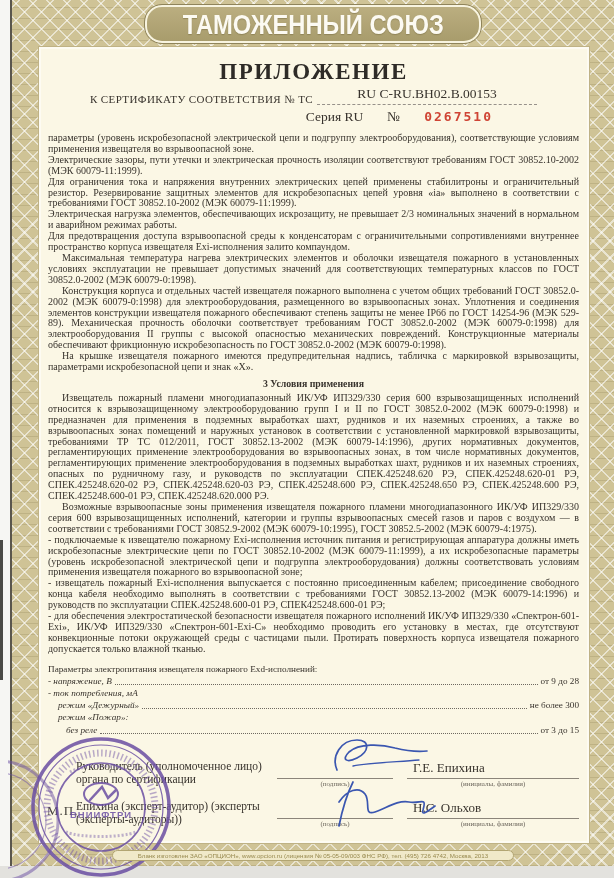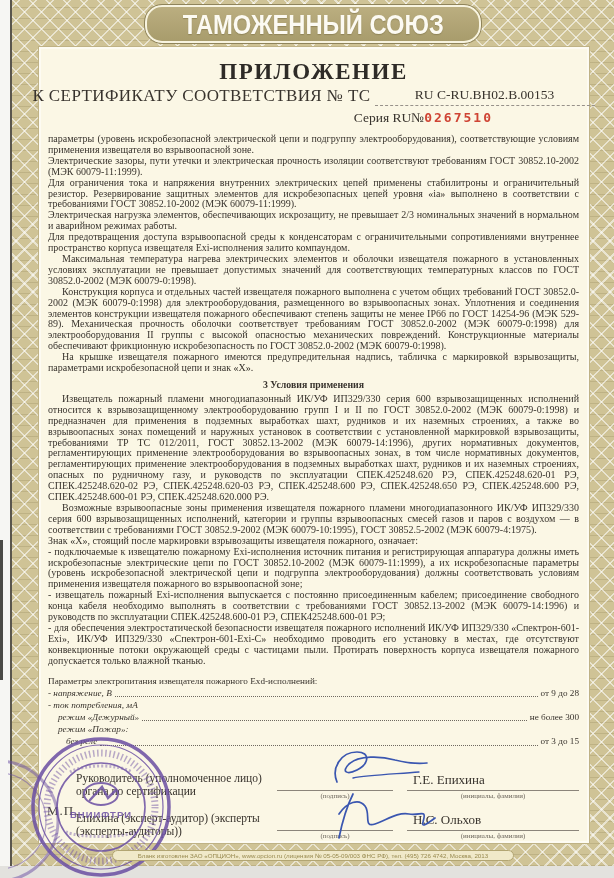--- a/index.html
+++ b/index.html
@@ -40,24 +40,24 @@
   }
   .banner span{
     font-family:"Liberation Sans", sans-serif;font-weight:bold;font-size:25px;color:#fcfaf2;
     letter-spacing:0px;transform:scale(.95,1.12);white-space:nowrap;
     text-shadow:0 1px 1px rgba(120,110,70,.55);
   }
 
   
   .h-title{margin-top:6px;text-align:center;font-size:23px;font-weight:bold;letter-spacing:1.5px;color:#2e2b27;}
   .h-sub{display:flex;justify-content:center;align-items:flex-end;margin-top:1px;}
-  .h-sub-label{font-size:17px;letter-spacing:.4px;white-space:nowrap;}
+  .h-sub-label{font-size:11px;letter-spacing:.4px;white-space:nowrap;}
   .h-cert{display:inline-block;margin-left:4px;min-width:212px;text-align:center;
     border-bottom:1px dashed #97918a;font-size:13.5px;padding:0 4px 2px 4px;white-space:nowrap;}
-  .h-series{display:flex;justify-content:flex-end;align-items:baseline;gap:0;
+  .h-series{display:flex;justify-content:flex-end;align-items:baseline;gap:24px;
     padding-right:86px;margin-top:4px;font-size:13.5px;}
   .serial{font-family:"DejaVu Sans Mono", monospace;font-weight:bold;font-size:13px;
     color:#cf4434;letter-spacing:2px;}
 
   
   .bodytext{margin-top:8px;}
   .bodytext p{margin:0;font-size:10px;line-height:10.9px;text-align:justify;}
   .bodytext p.ind{text-indent:14px;}
   .sec-heading{text-align:center;font-weight:bold;font-size:9.8px;margin:5px 0 4px 0;}
 
@@ -130,21 +130,20 @@
       <p>Электрическая нагрузка элементов, обеспечивающих искрозащиту, не превышает 2/3 номинальных значений в нормальном и аварийном режимах работы.</p>
       <p>Для предотвращения доступа взрывоопасной среды к конденсаторам с ограничительными сопротивлениями внутреннее пространство корпуса извещателя Exi-исполнения залито компаундом.</p>
       <p class="ind">Максимальная температура нагрева электрических элементов и оболочки извещателя пожарного в установленных условиях эксплуатации не превышает допустимых значений для соответствующих температурных классов по ГОСТ 30852.0-2002 (МЭК 60079-0:1998).</p>
       <p class="ind">Конструкция корпуса и отдельных частей извещателя пожарного выполнена с учетом общих требований ГОСТ 30852.0-2002 (МЭК 60079-0:1998) для электрооборудования, размещенного во взрывоопасных зонах. Уплотнения и соединения элементов конструкции извещателя пожарного обеспечивают степень защиты не менее IP66 по ГОСТ 14254-96 (МЭК 529-89). Механическая прочность оболочки соответствует требованиям ГОСТ 30852.0-2002 (МЭК 60079-0:1998) для электрооборудования II группы с высокой опасностью механических повреждений. Конструкционные материалы обеспечивают фрикционную искробезопасность по ГОСТ 30852.0-2002 (МЭК 60079-0:1998).</p>
       <p class="ind">На крышке извещателя пожарного имеются предупредительная надпись, табличка с маркировкой взрывозащиты, параметрами искробезопасной цепи и знак «Х».</p>
 
       <div class="sec-heading">3 Условия применения</div>
 
       <p class="ind">Извещатель пожарный пламени многодиапазонный ИК/УФ ИП329/330 серия 600 взрывозащищенных исполнений относится к взрывозащищенному электрооборудованию групп I и II по ГОСТ 30852.0-2002 (МЭК 60079-0:1998) и предназначен для применения в подземных выработках шахт, рудников и их наземных строениях, а также во взрывоопасных зонах помещений и наружных установок в соответствии с установленной маркировкой взрывозащиты, требованиями ТР ТС 012/2011, ГОСТ 30852.13-2002 (МЭК 60079-14:1996), других нормативных документов, регламентирующих применение электрооборудования во взрывоопасных зонах, в том числе нормативных документов, регламентирующих применение электрооборудования в подземных выработках шахт, рудников и их наземных строениях, опасных по рудничному газу, и руководств по эксплуатации СПЕК.425248.620 РЭ, СПЕК.425248.620-01 РЭ, СПЕК.425248.620-02 РЭ, СПЕК.425248.620-03 РЭ, СПЕК.425248.600 РЭ, СПЕК.425248.650 РЭ, СПЕК.425248.600 РЭ, СПЕК.425248.600-01 РЭ, СПЕК.425248.620.000 РЭ.</p>
       <p class="ind">Возможные взрывоопасные зоны применения извещателя пожарного пламени многодиапазонного ИК/УФ ИП329/330 серия 600 взрывозащищенных исполнений, категории и группы взрывоопасных смесей газов и паров с воздухом — в соответствии с требованиями ГОСТ 30852.9-2002 (МЭК 60079-10:1995), ГОСТ 30852.5-2002 (МЭК 60079-4:1975).</p>
-      <p>Знак «Х», стоящий после маркировки взрывозащиты извещателя пожарного, означает:</p>
       <p>- подключаемые к извещателю пожарному Exi-исполнения источник питания и регистрирующая аппаратура должны иметь искробезопасные электрические цепи по ГОСТ 30852.10-2002 (МЭК 60079-11:1999), а их искробезопасные параметры (уровень искробезопасной электрической цепи и подгруппа электрооборудования) должны соответствовать условиям применения извещателя пожарного во взрывоопасной зоне;</p>
       <p>- извещатель пожарный Exi-исполнения выпускается с постоянно присоединенным кабелем; присоединение свободного конца кабеля необходимо выполнять в соответствии с требованиями ГОСТ 30852.13-2002 (МЭК 60079-14:1996) и руководств по эксплуатации СПЕК.425248.600-01 РЭ, СПЕК425248.600-01 РЭ;</p>
       <p>- для обеспечения электростатической безопасности извещателя пожарного исполнений ИК/УФ ИП329/330 «Спектрон-601-Exi», ИК/УФ ИП329/330 «Спектрон-601-Exi-С» необходимо проводить его установку в местах, где отсутствуют конвекционные потоки окружающей среды с частицами пыли. Протирать поверхность корпуса извещателя пожарного допускается только влажной тканью.</p>
     </div>
 
     <div class="params">
       <p class="param-title">Параметры электропитания извещателя пожарного Exd-исполнений:</p>
 
       <div class="prow">
         <span class="lbl">- напряжение, В</span>

